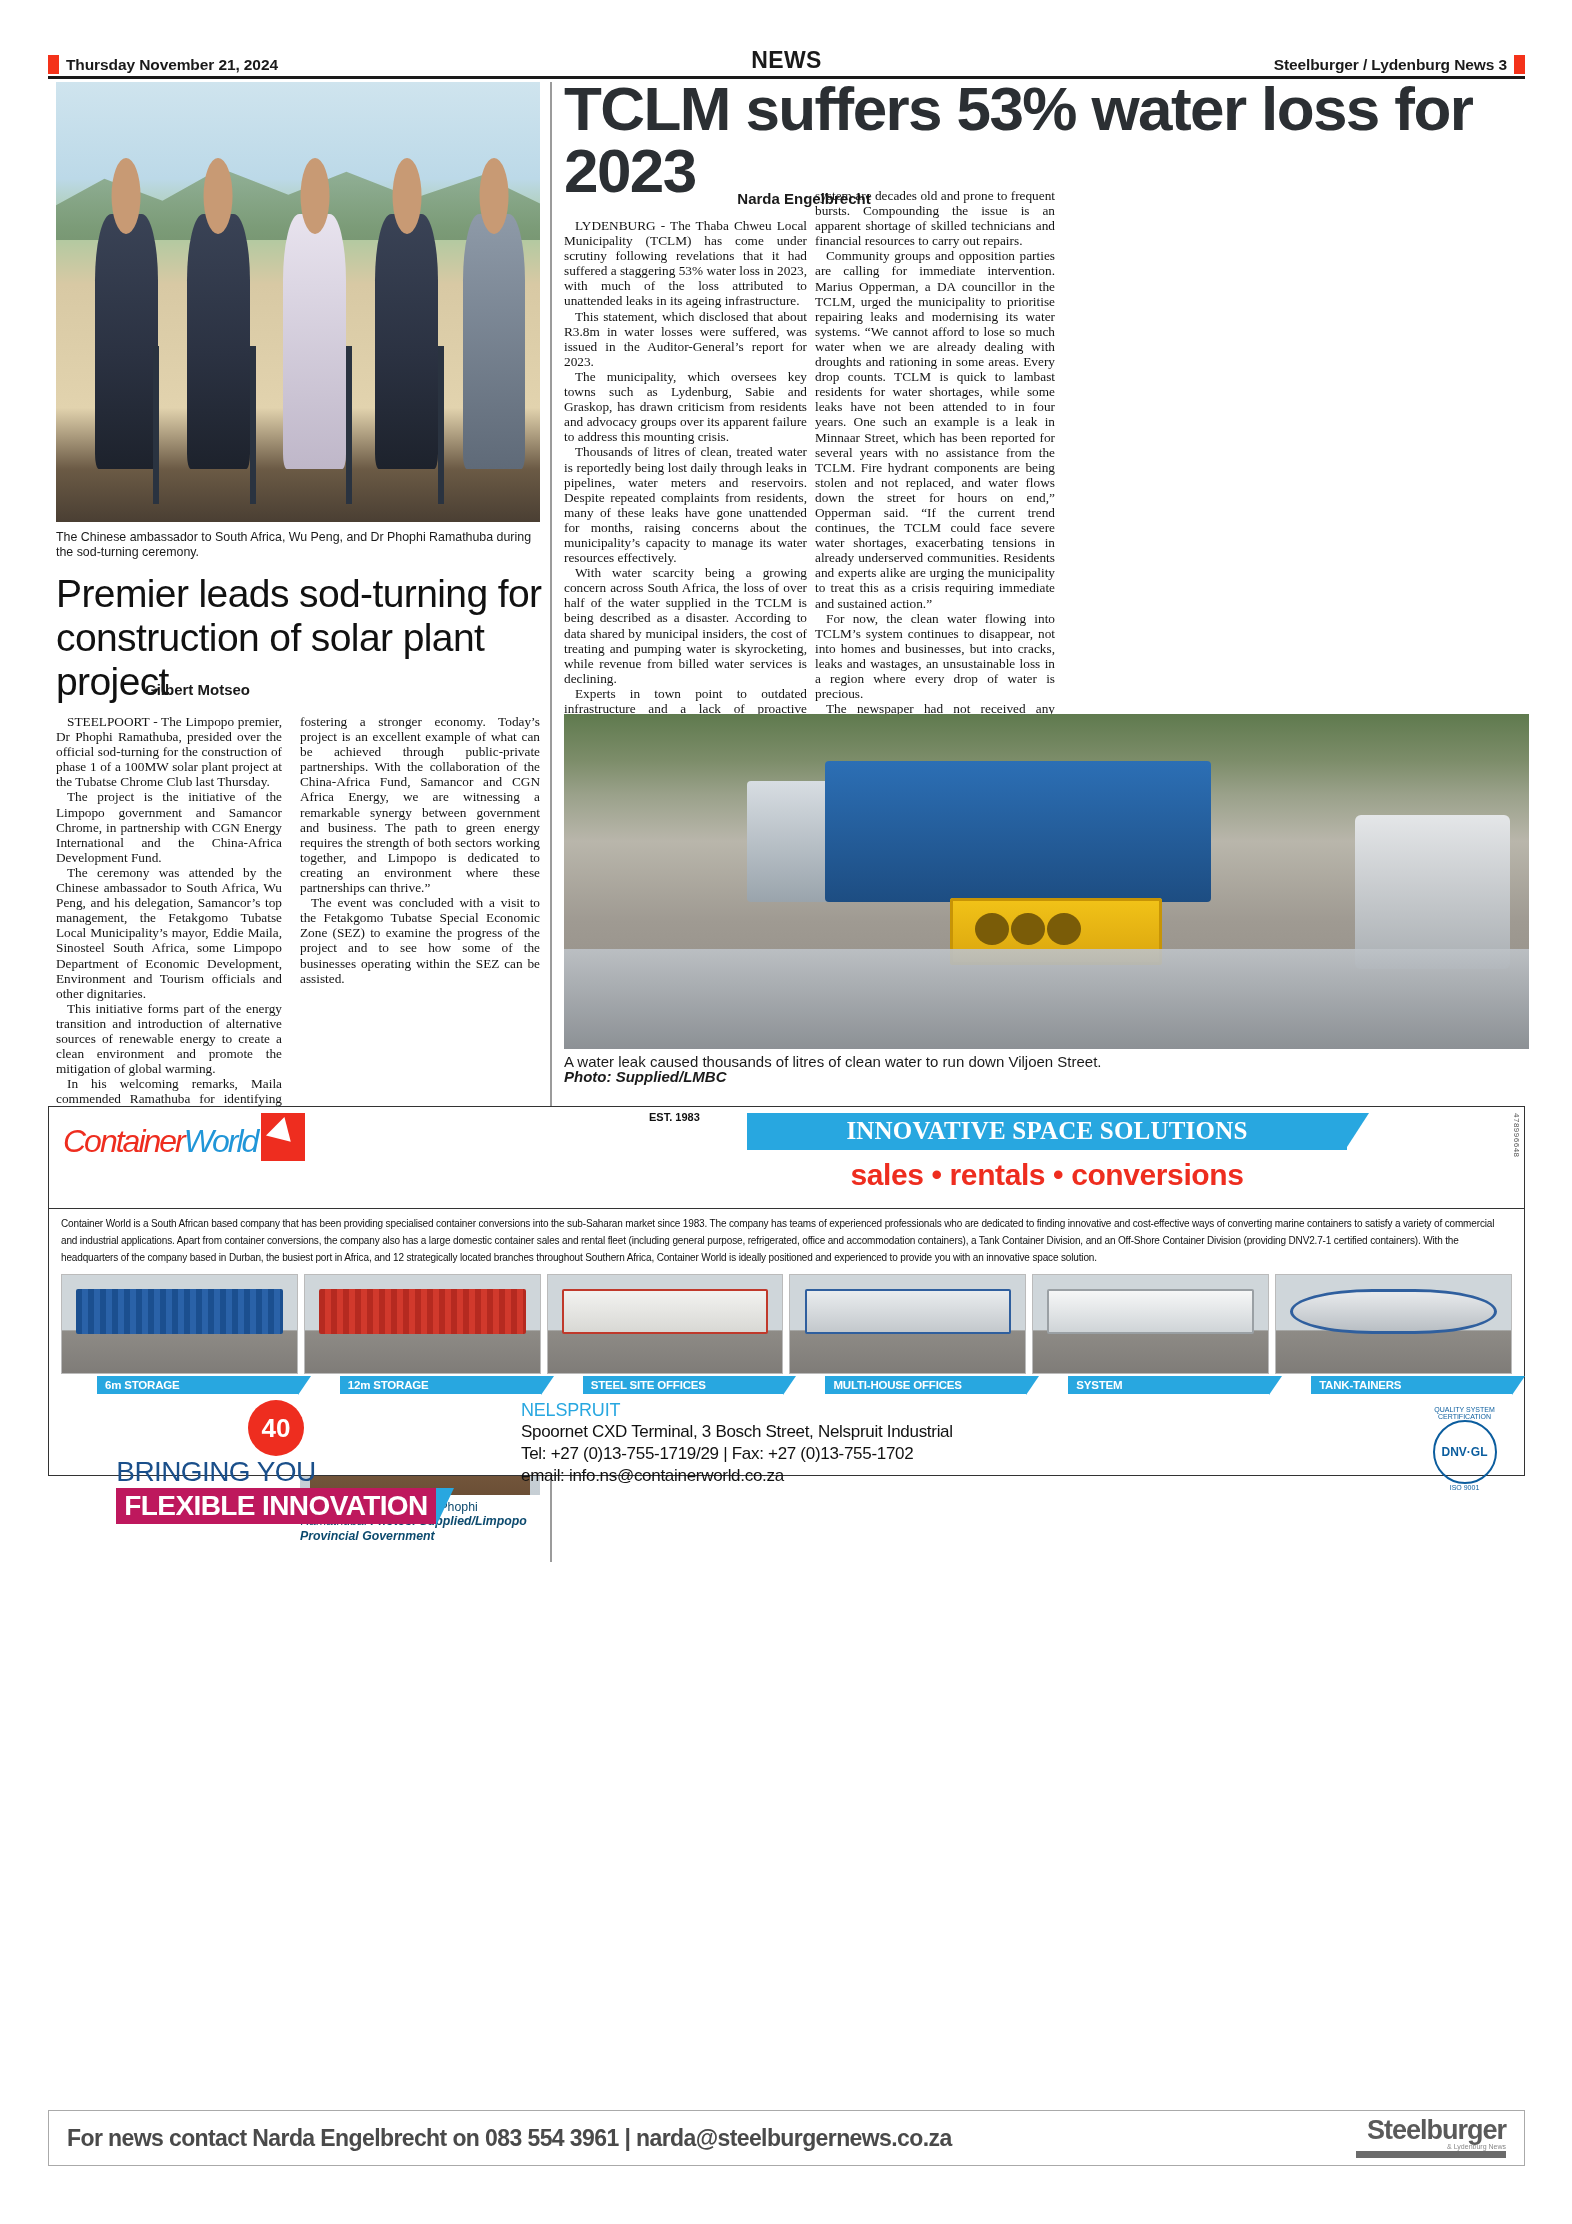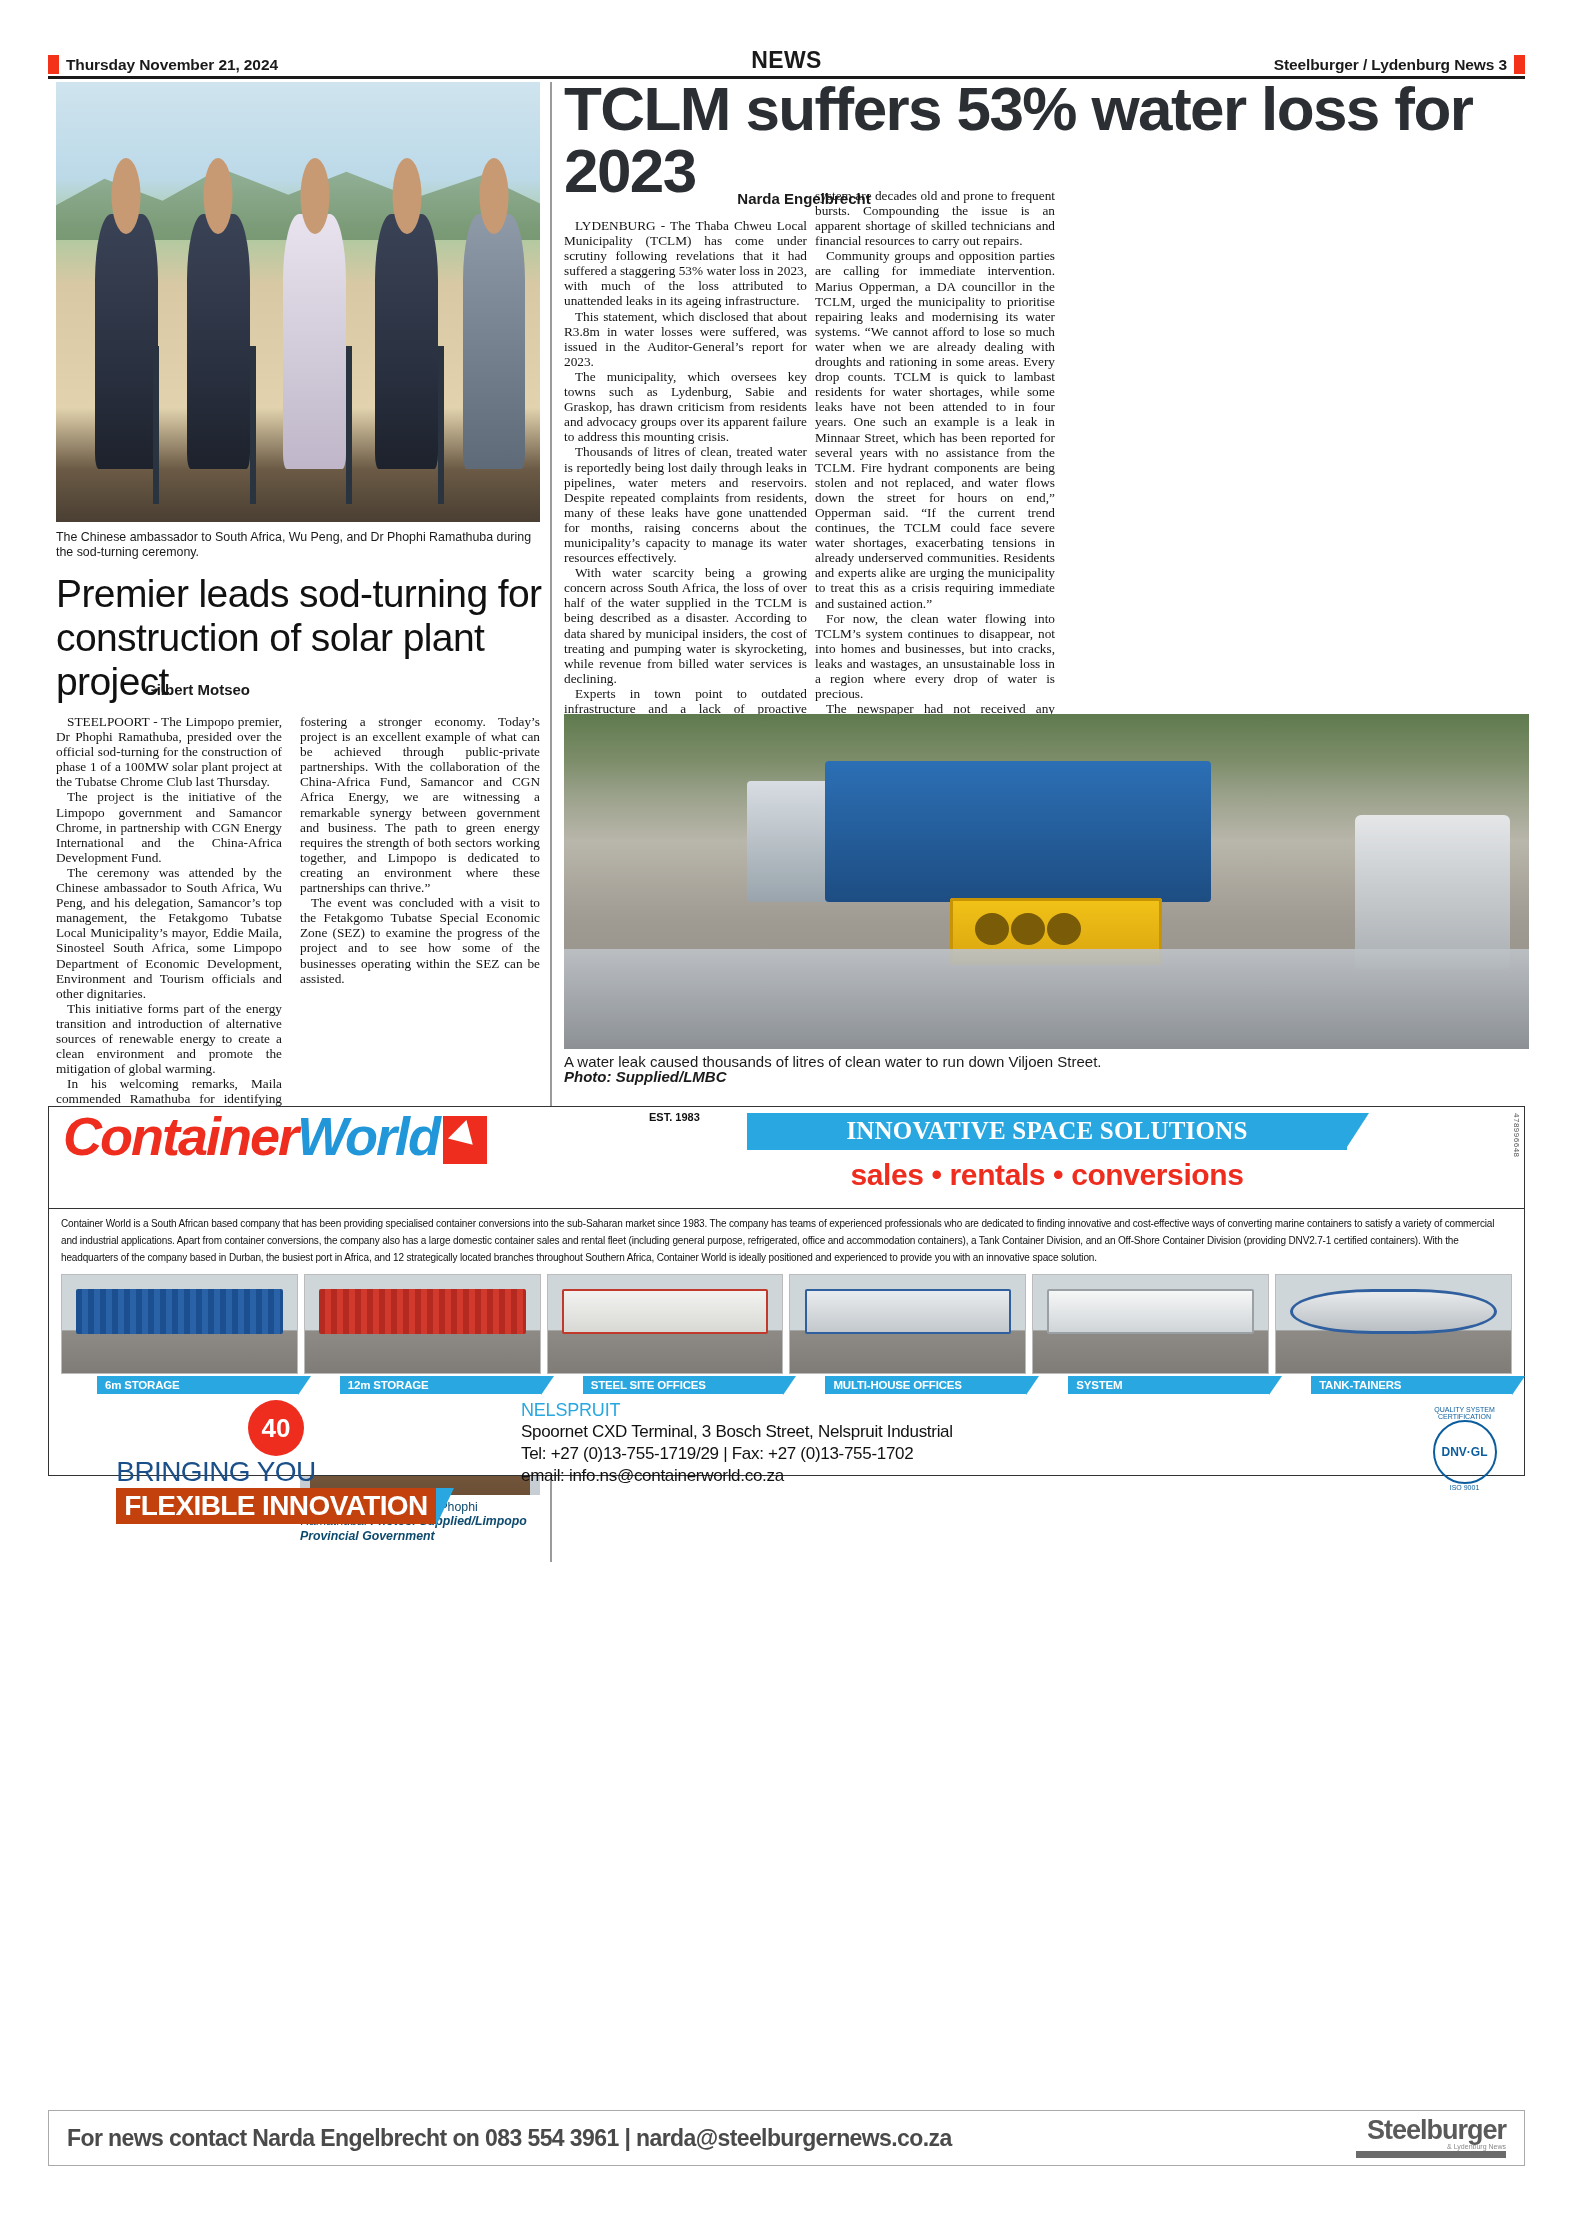--- a/index.html
+++ b/index.html
@@ -92,21 +92,21 @@
   }
   .cap3 b { font-style:italic; font-weight:bold; }
 
   
   .ad {
     position:absolute; left:48px; top:1106px; width:1477px; height:370px;
     border:1.5px solid #333; background:#fff;
   }
   .ad-top { display:flex; height:102px; border-bottom:1.5px solid #333; }
   .ad-logo { width:690px; position:relative; padding:6px 0 0 14px; }
-  .cw-word { font-size:54px; font-weight:bold; letter-spacing:-2px; line-height:46px; white-space:nowrap; }
+  .cw-word { font-size:32px; font-weight:normal; letter-spacing:-2px; line-height:46px; white-space:nowrap; }
   .cw-container { color:#ee2d1f; font-style:italic; }
   .cw-world { color:#2196d8; font-style:italic; }
   .cw-arrowbox {
     display:inline-block; width:44px; height:48px; background:#ee2d1f;
     position:relative; vertical-align:-9px; margin-left:4px;
   }
   .cw-arrowbox::after {
     content:""; position:absolute; left:9px; top:10px;
     width:0;height:0; border-left:13px solid transparent;
     border-right:13px solid transparent; border-bottom:22px solid #fff;
@@ -150,21 +150,21 @@
   .ad-bottom { display:flex; margin-top:6px; padding:0 12px; align-items:flex-start; }
   .bring-block { width:430px; display:flex; align-items:center; position:relative;flex-direction:column; }
   .badge40 {
     width:56px;height:56px;border-radius:50%;background:#ee2d1f;color:#fff;
     display:flex;align-items:center;justify-content:center;
     font-size:26px;font-weight:bold; flex:none;
   }
   .bring-text { }
   .bring1 { color:#1a4f8a; font-size:28px; font-weight:normal; letter-spacing:-0.6px; }
   .bring2 {
-    background:#c2410c; color:#fff; font-size:28px; font-weight:bold;
+    background:#be185d; color:#fff; font-size:28px; font-weight:bold;
     padding:2px 8px; letter-spacing:-0.6px; position:relative; display:inline-block;
   }
   .bring2::after{
     content:""; position:absolute; right:-18px; top:0; width:0;height:0;
     border-top:38px solid #28a7e0; border-right:18px solid transparent;
   }
   .contact-block { flex:1; padding-left:30px; }
   .ct-city { color:#28a7e0; font-size:18px; font-weight:500; letter-spacing:-0.2px; }
   .ct-line { color:#111; font-size:17px; line-height:22px; letter-spacing:-0.3px; }
   .dnv {

